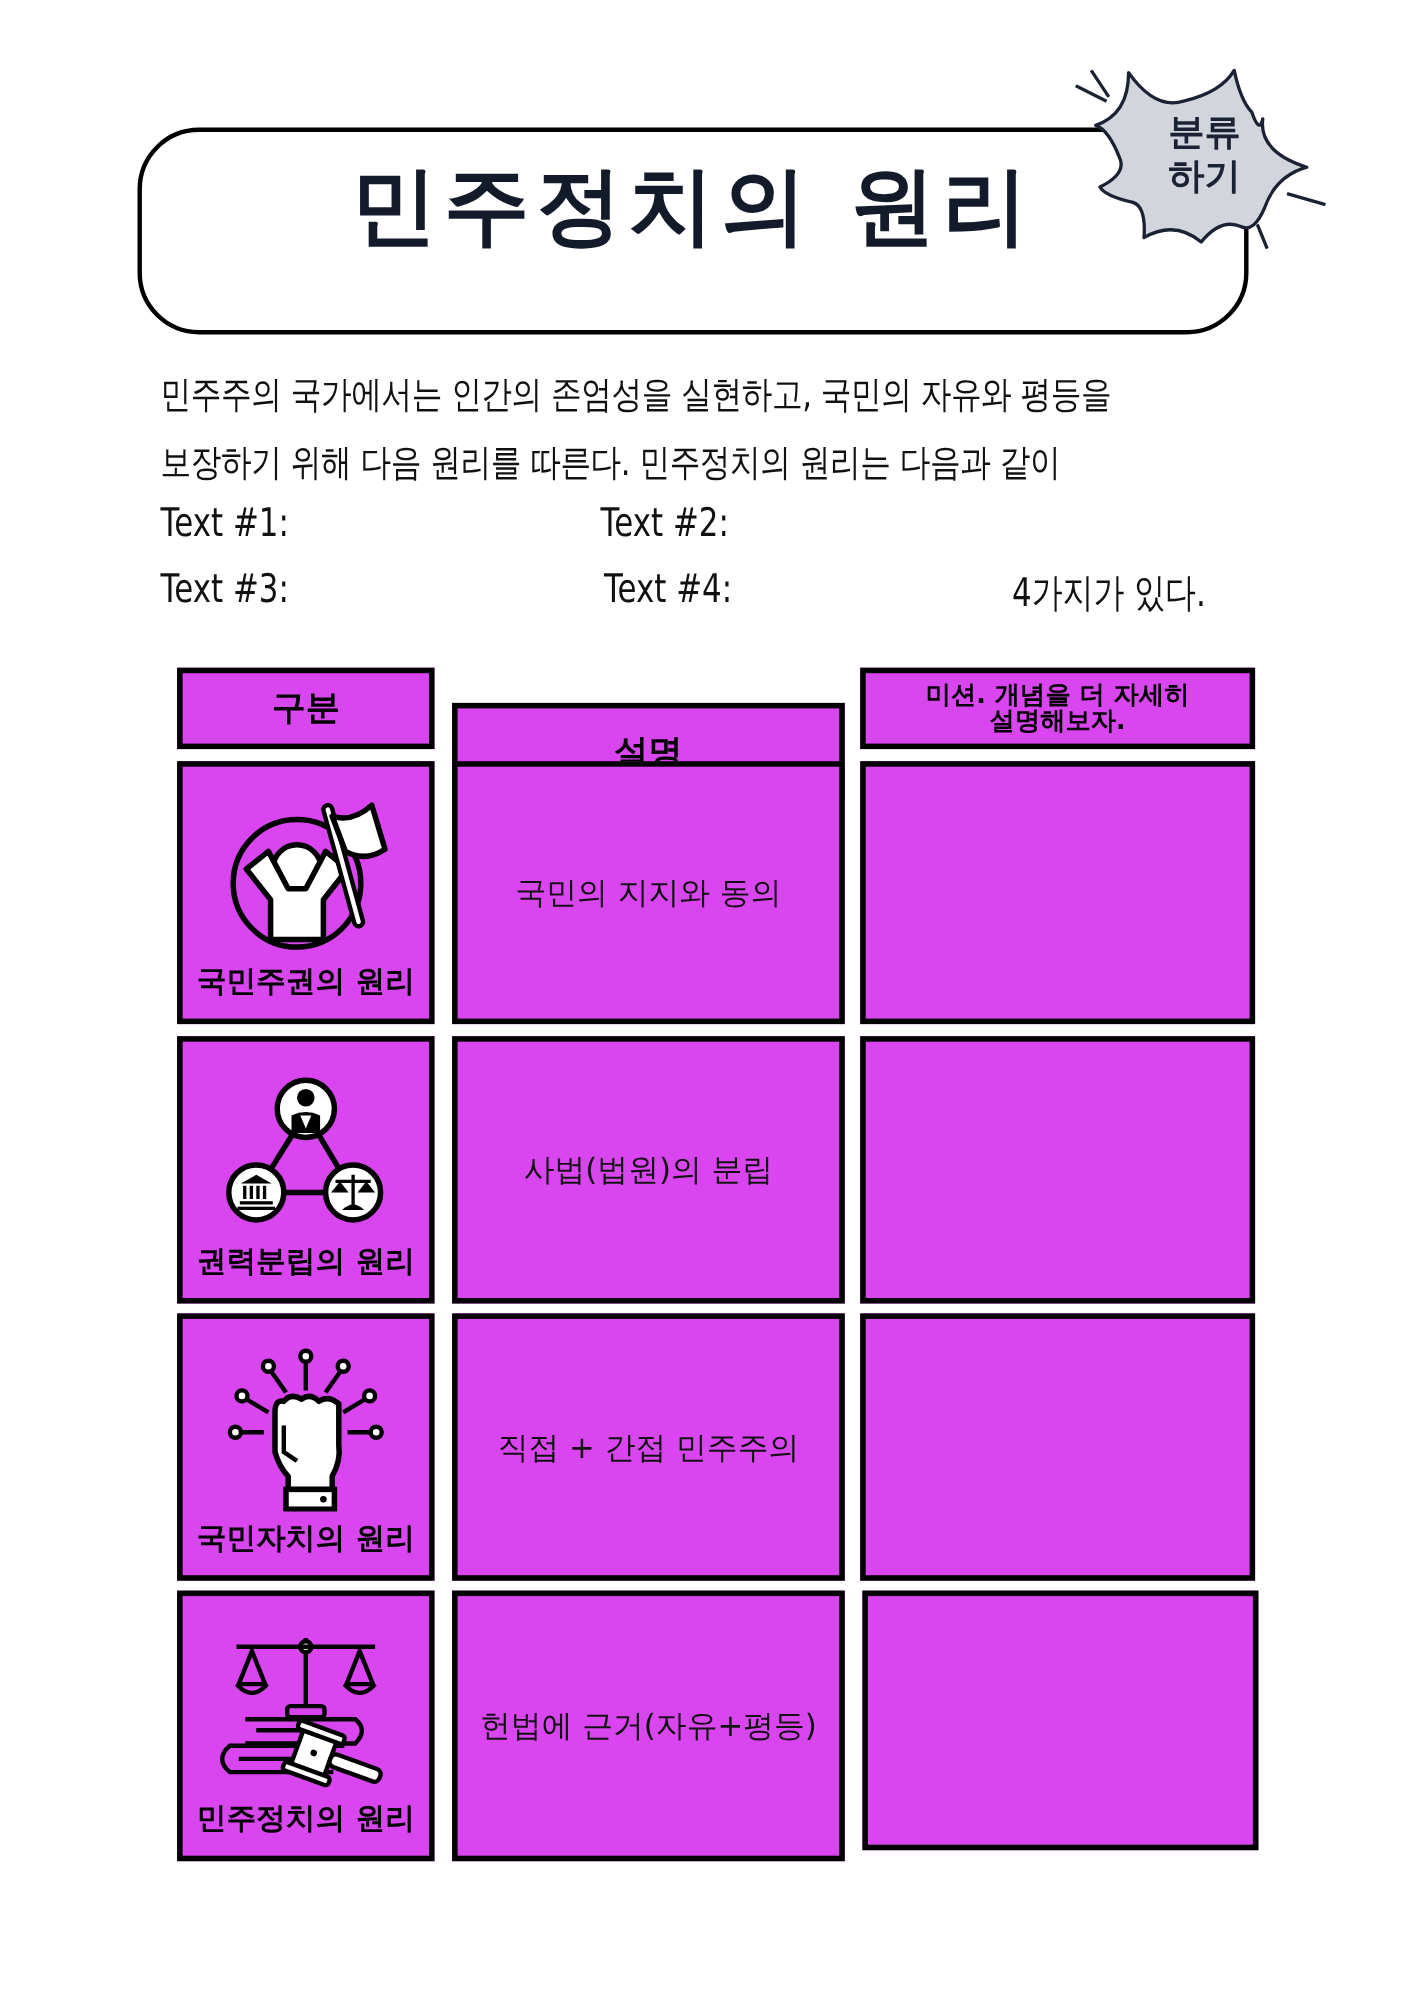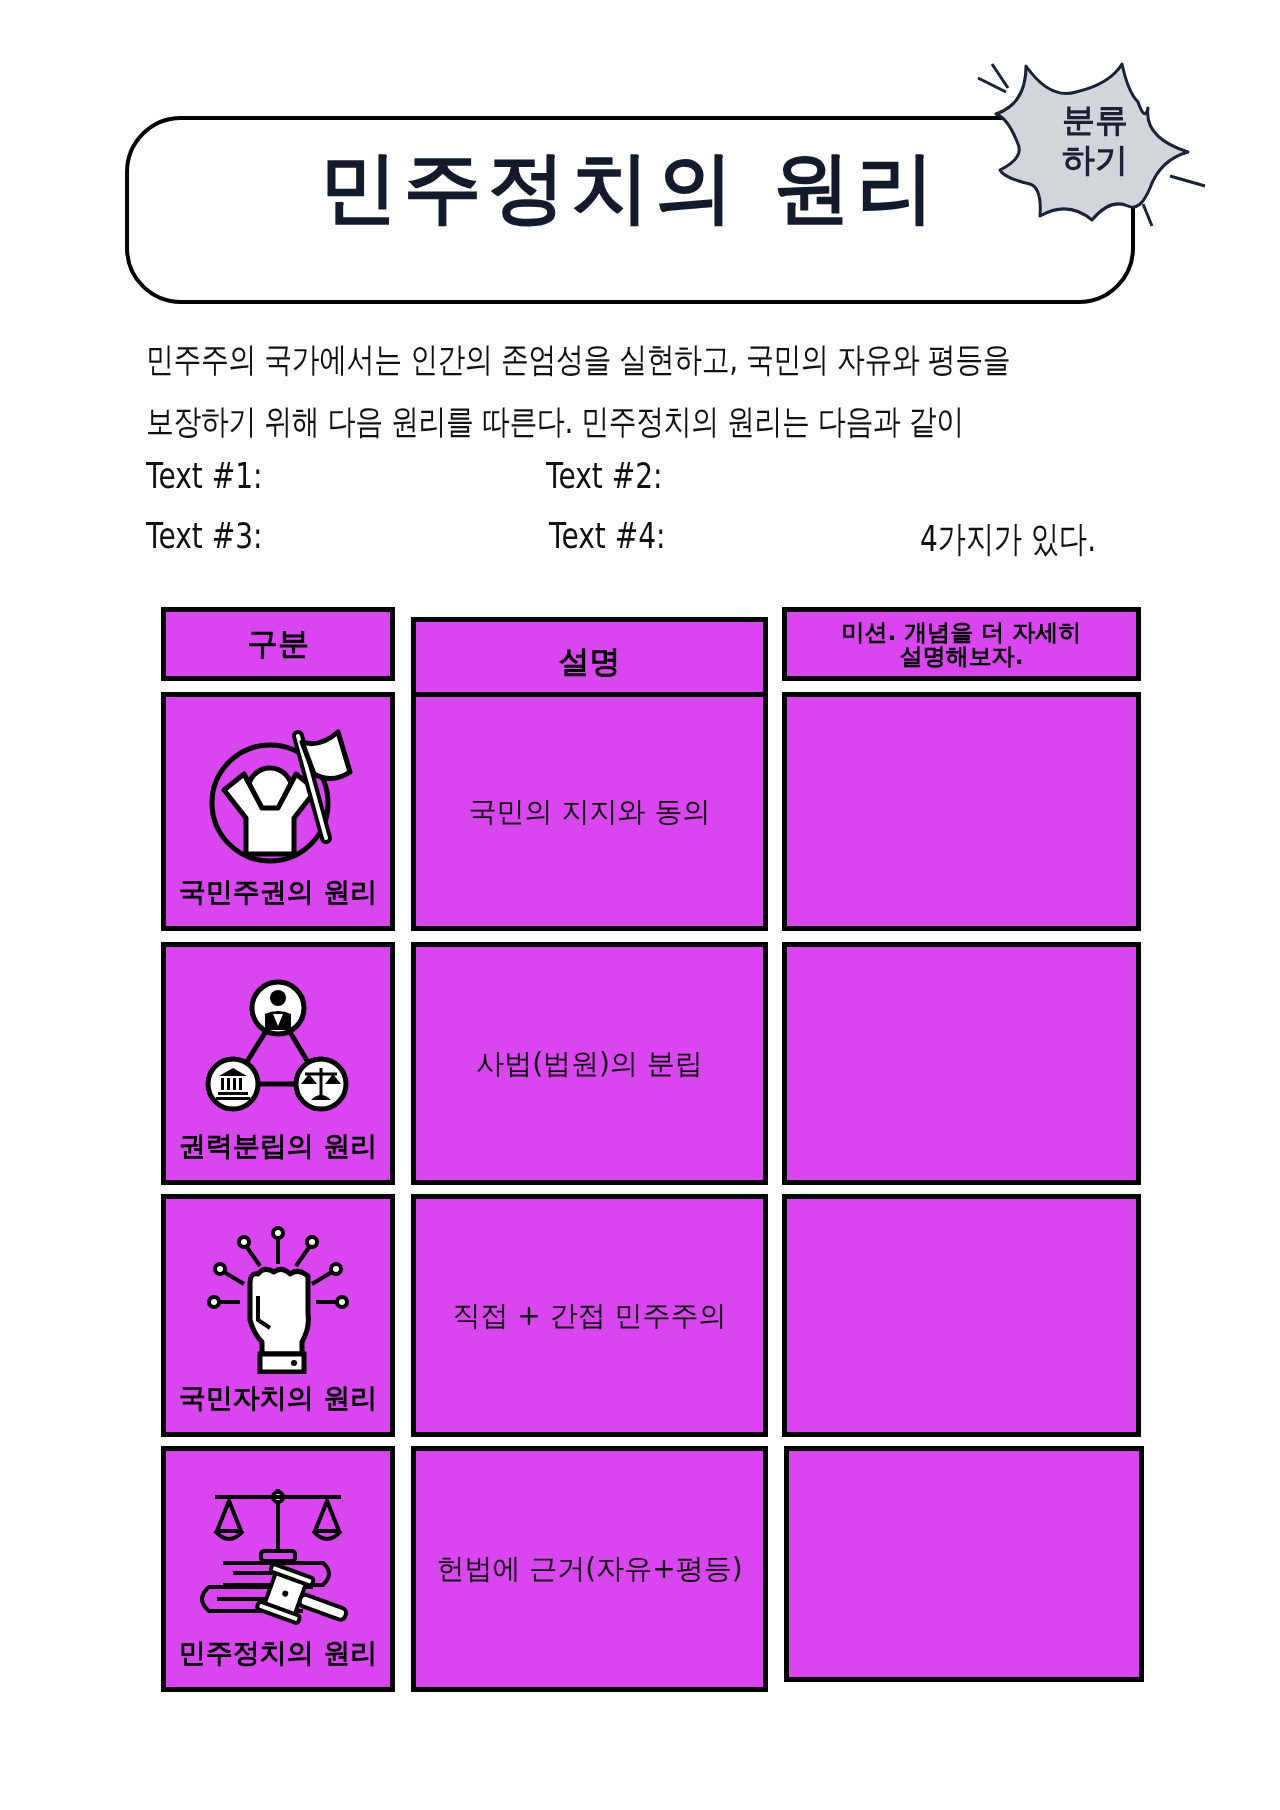--- a/index.html
+++ b/index.html
@@ -53,21 +53,21 @@
 
 <div class="tx" style="left:146px; top:455px;">Text #1:</div>
 <div class="tx" style="left:546px; top:455px;">Text #2:</div>
 <div class="tx" style="left:146px; top:515px;">Text #3:</div>
 <div class="tx" style="left:549px; top:515px;">Text #4:</div>
 <div class="tx" style="left:920px; top:515px;">4가지가 있다.</div>
 
 <div class="cell hdr" style="left:147px; top:607px; width:234px; height:74px;">
   <span>구분</span>
 </div>
-<div class="cell hdr" style="left:397px; top:617px; width:357px; height:89px;text-align:right;">
+<div class="cell hdr" style="left:397px; top:639px; width:357px; height:89px;text-align:right;">
   <span>설명</span>
 </div>
 <div class="cell hdr hdr-small" style="left:768px; top:607px; width:359px; height:74px; flex-direction:column;">
   <span>미션. 개념을 더 자세히</span>
   <span>설명해보자.</span>
 </div>
 
 <div class="cell cat" style="left:147px; top:692px; width:234px; height:239px;">
   <svg width="160" height="150" viewBox="0 0 160 150">
     <circle cx="72" cy="85" r="58" fill="none" stroke="#000" stroke-width="5"></circle>

